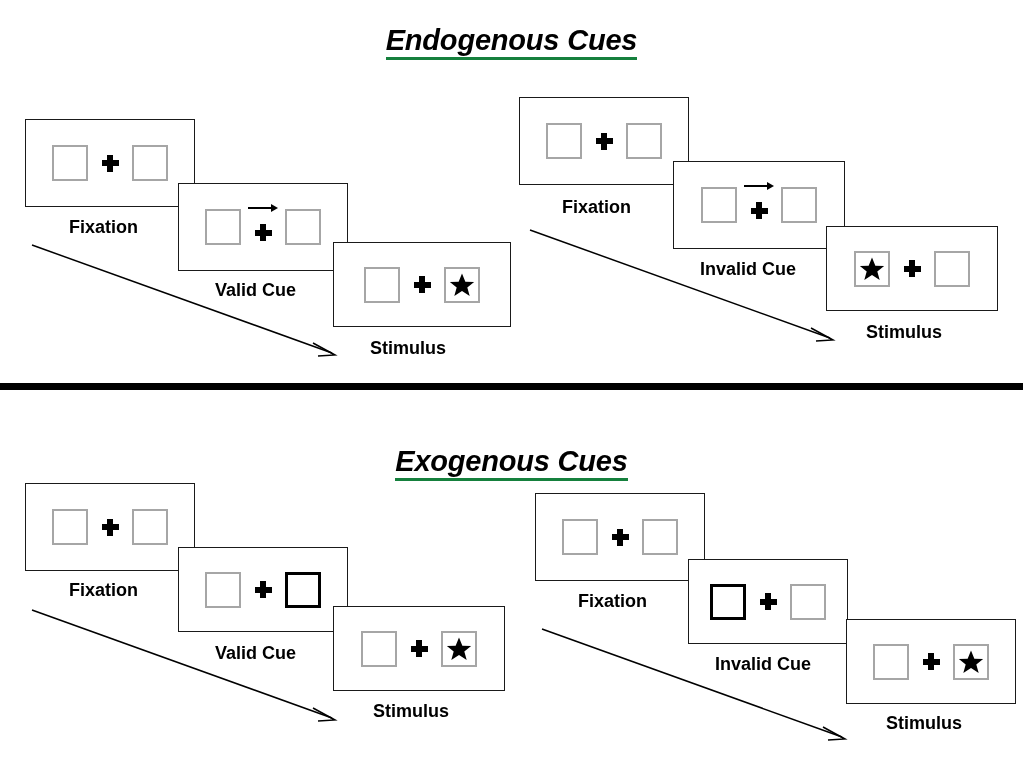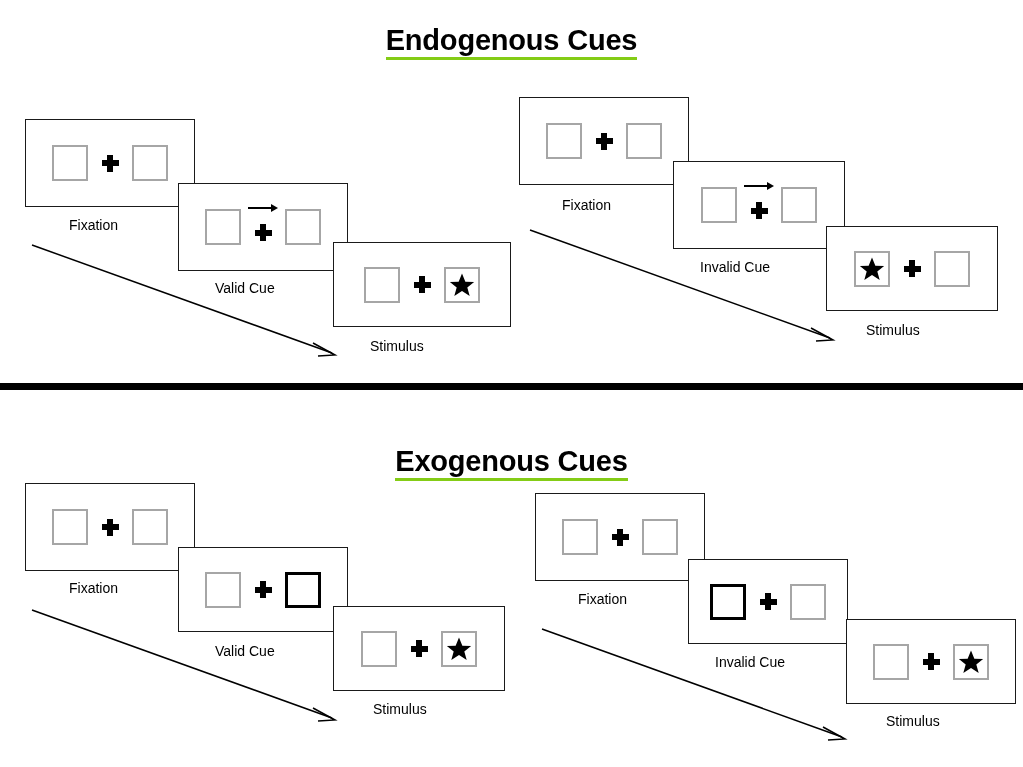--- a/index.html
+++ b/index.html
@@ -25,22 +25,23 @@
     position: absolute;
     left: 0;
     width: 1023px;
     text-align: center;
     font-size: 29px;
     font-weight: bold;
     letter-spacing: -0.2px;
     color: #000;
   }
   .section-title span {
-    border-bottom: 3px solid #84cc16;
+    border-bottom: 3px solid #15803d;
     padding-bottom: 1px;
+    font-style: italic;
   }
 
   
   .divider {
     position: absolute;
     left: 0;
     width: 1023px;
     height: 7px;
     background: #000;
   }
@@ -141,22 +142,22 @@
   
   .star {
     width: 26px;
     height: 26px;
     display: block;
   }
 
   
   .stage-label {
     position: absolute;
-    font-size: 14px;
-    font-weight: normal;
+    font-size: 18px;
+    font-weight: bold;
     color: #000;
     white-space: nowrap;
     z-index: 8;
   }
 
   
   .time-arrow {
     position: absolute;
     z-index: 1;
     overflow: visible;

